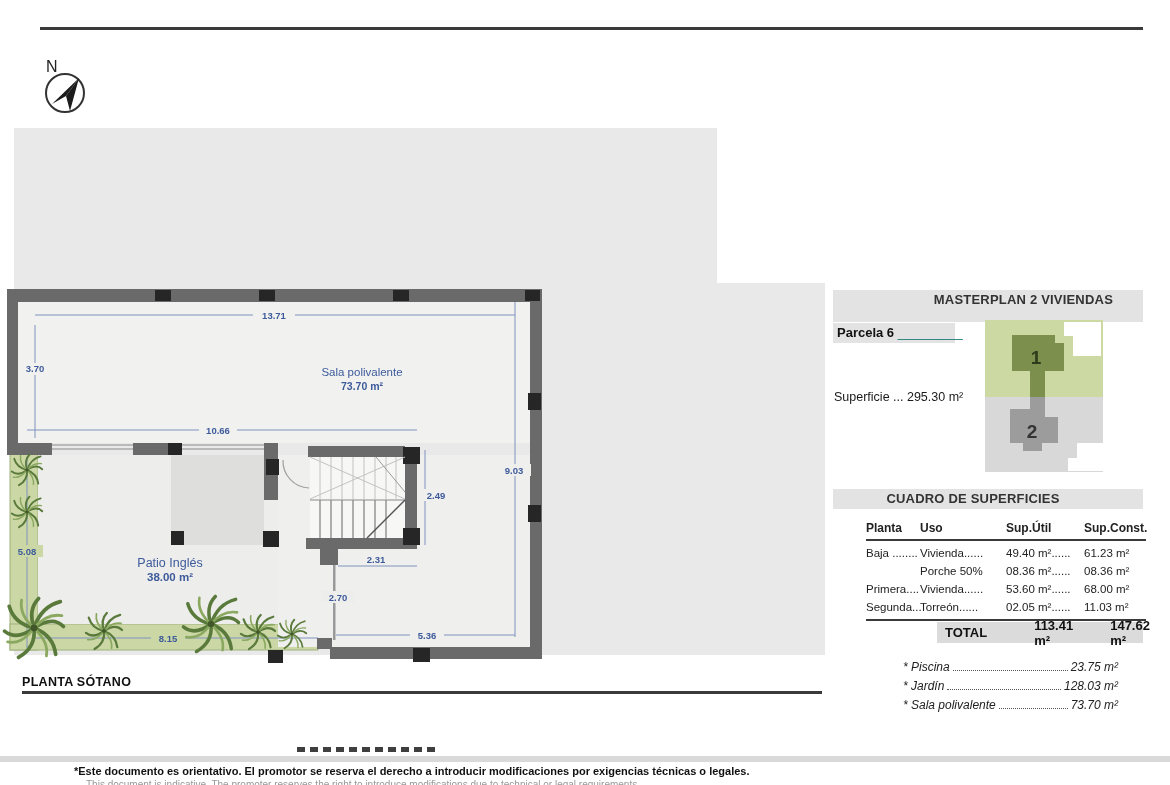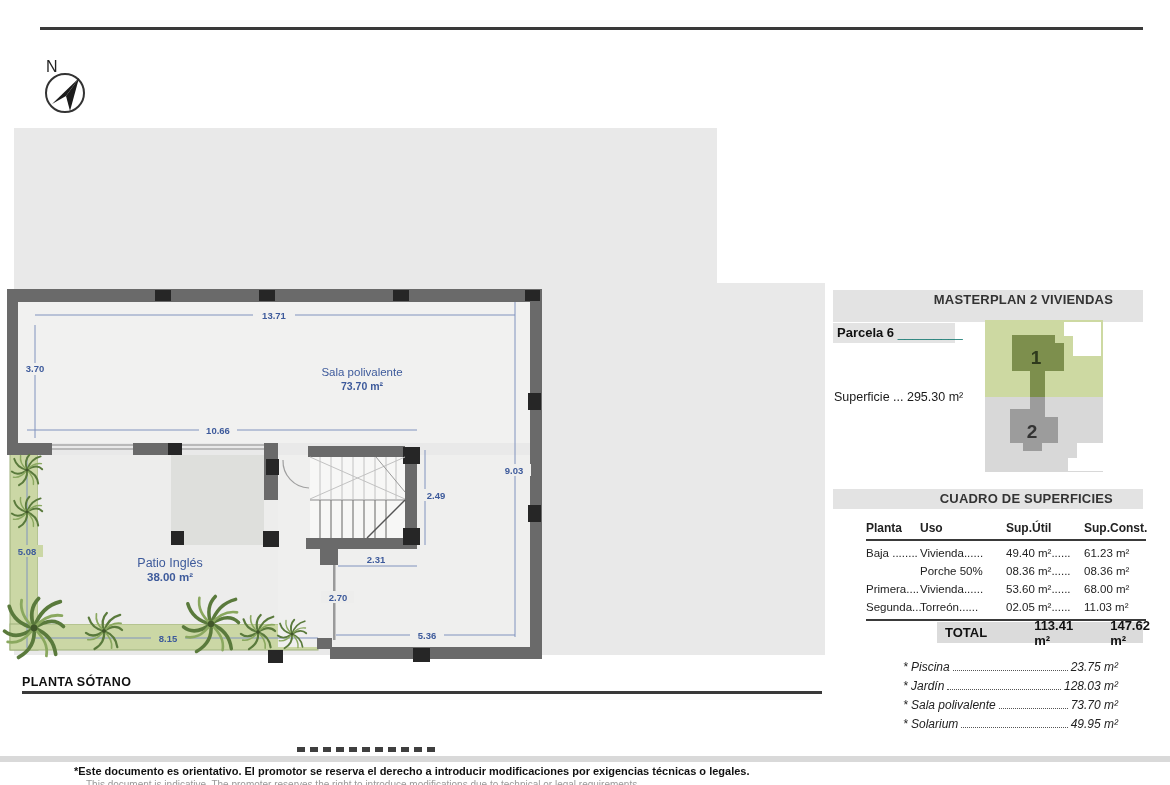--- a/index.html
+++ b/index.html
@@ -217,21 +217,21 @@
     <rect x="92" y="123" width="26" height="28" fill="#ffffff"></rect>
     <rect x="83" y="138" width="12" height="13" fill="#ffffff"></rect>
     <path d="M27 15 H70 V23 H79 V51 H60 V59 H45 V51 H27 Z" fill="#7d8f4d"></path>
     <rect x="45" y="51" width="15" height="26" fill="#7d8f4d"></rect>
     <rect x="45" y="77" width="15" height="13" fill="#9c9c9c"></rect>
     <path d="M25 89 H60 V97 H73 V123 H57 V131 H38 V123 H25 Z" fill="#9c9c9c"></path>
     <text x="51" y="44" text-anchor="middle" font-size="19" font-weight="bold" fill="#2e3a1c">1</text>
     <text x="47" y="118" text-anchor="middle" font-size="19" font-weight="bold" fill="#333">2</text>
   </svg>
 
-  <div class="abs band" style="left:833px;top:489px;width:310px;height:20px;">CUADRO DE SUPERFICIES</div>
+  <div class="abs band" style="left:833px;top:489px;width:310px;height:20px;text-align:center;">CUADRO DE SUPERFICIES</div>
 
   <div id="surf-table" class="abs" style="left:866px;top:520px;width:280px;">
     <div class="hdr">Planta</div>
     <div class="hdr">Uso</div>
     <div class="hdr">Sup.Útil</div>
     <div class="hdr">Sup.Const.</div>
     <div class="tline"></div>
     <div class="cell">Baja ........</div>
     <div class="cell">Vivienda......</div>
     <div class="cell">49.40 m²......</div>
@@ -266,25 +266,20 @@
     <div class="extra-row">
       <span>* Jardín</span>
       <span class="leader"></span>
       <span>128.03 m²</span>
     </div>
     <div class="extra-row">
       <span>* Sala polivalente</span>
       <span class="leader"></span>
       <span>73.70 m²</span>
     </div>
-    <div class="extra-row">
-      <span>* Solarium</span>
-      <span class="leader"></span>
-      <span>49.95 m²</span>
-    </div>
   </div>
 
   <div class="abs" style="left:297px;top:747px;width:138px;height:5px;
        background:repeating-linear-gradient(90deg,#3f3f3f 0 8px,transparent 8px 13px);"></div>
   <div class="abs" style="left:0;top:756px;width:1170px;height:6px;background:#d9d9d9;"></div>
   <div class="abs" style="left:74px;top:765px;font-size:11px;font-weight:bold;color:#111;white-space:nowrap;text-align:right;">*Este documento es orientativo. El promotor se reserva el derecho a introducir modificaciones por exigencias técnicas o legales.</div>
   <div class="abs" style="left:86px;top:779px;font-size:10px;color:#999;white-space:nowrap;">This document is indicative. The promoter reserves the right to introduce modifications due to technical or legal requirements.</div>
 
 </div>
 

